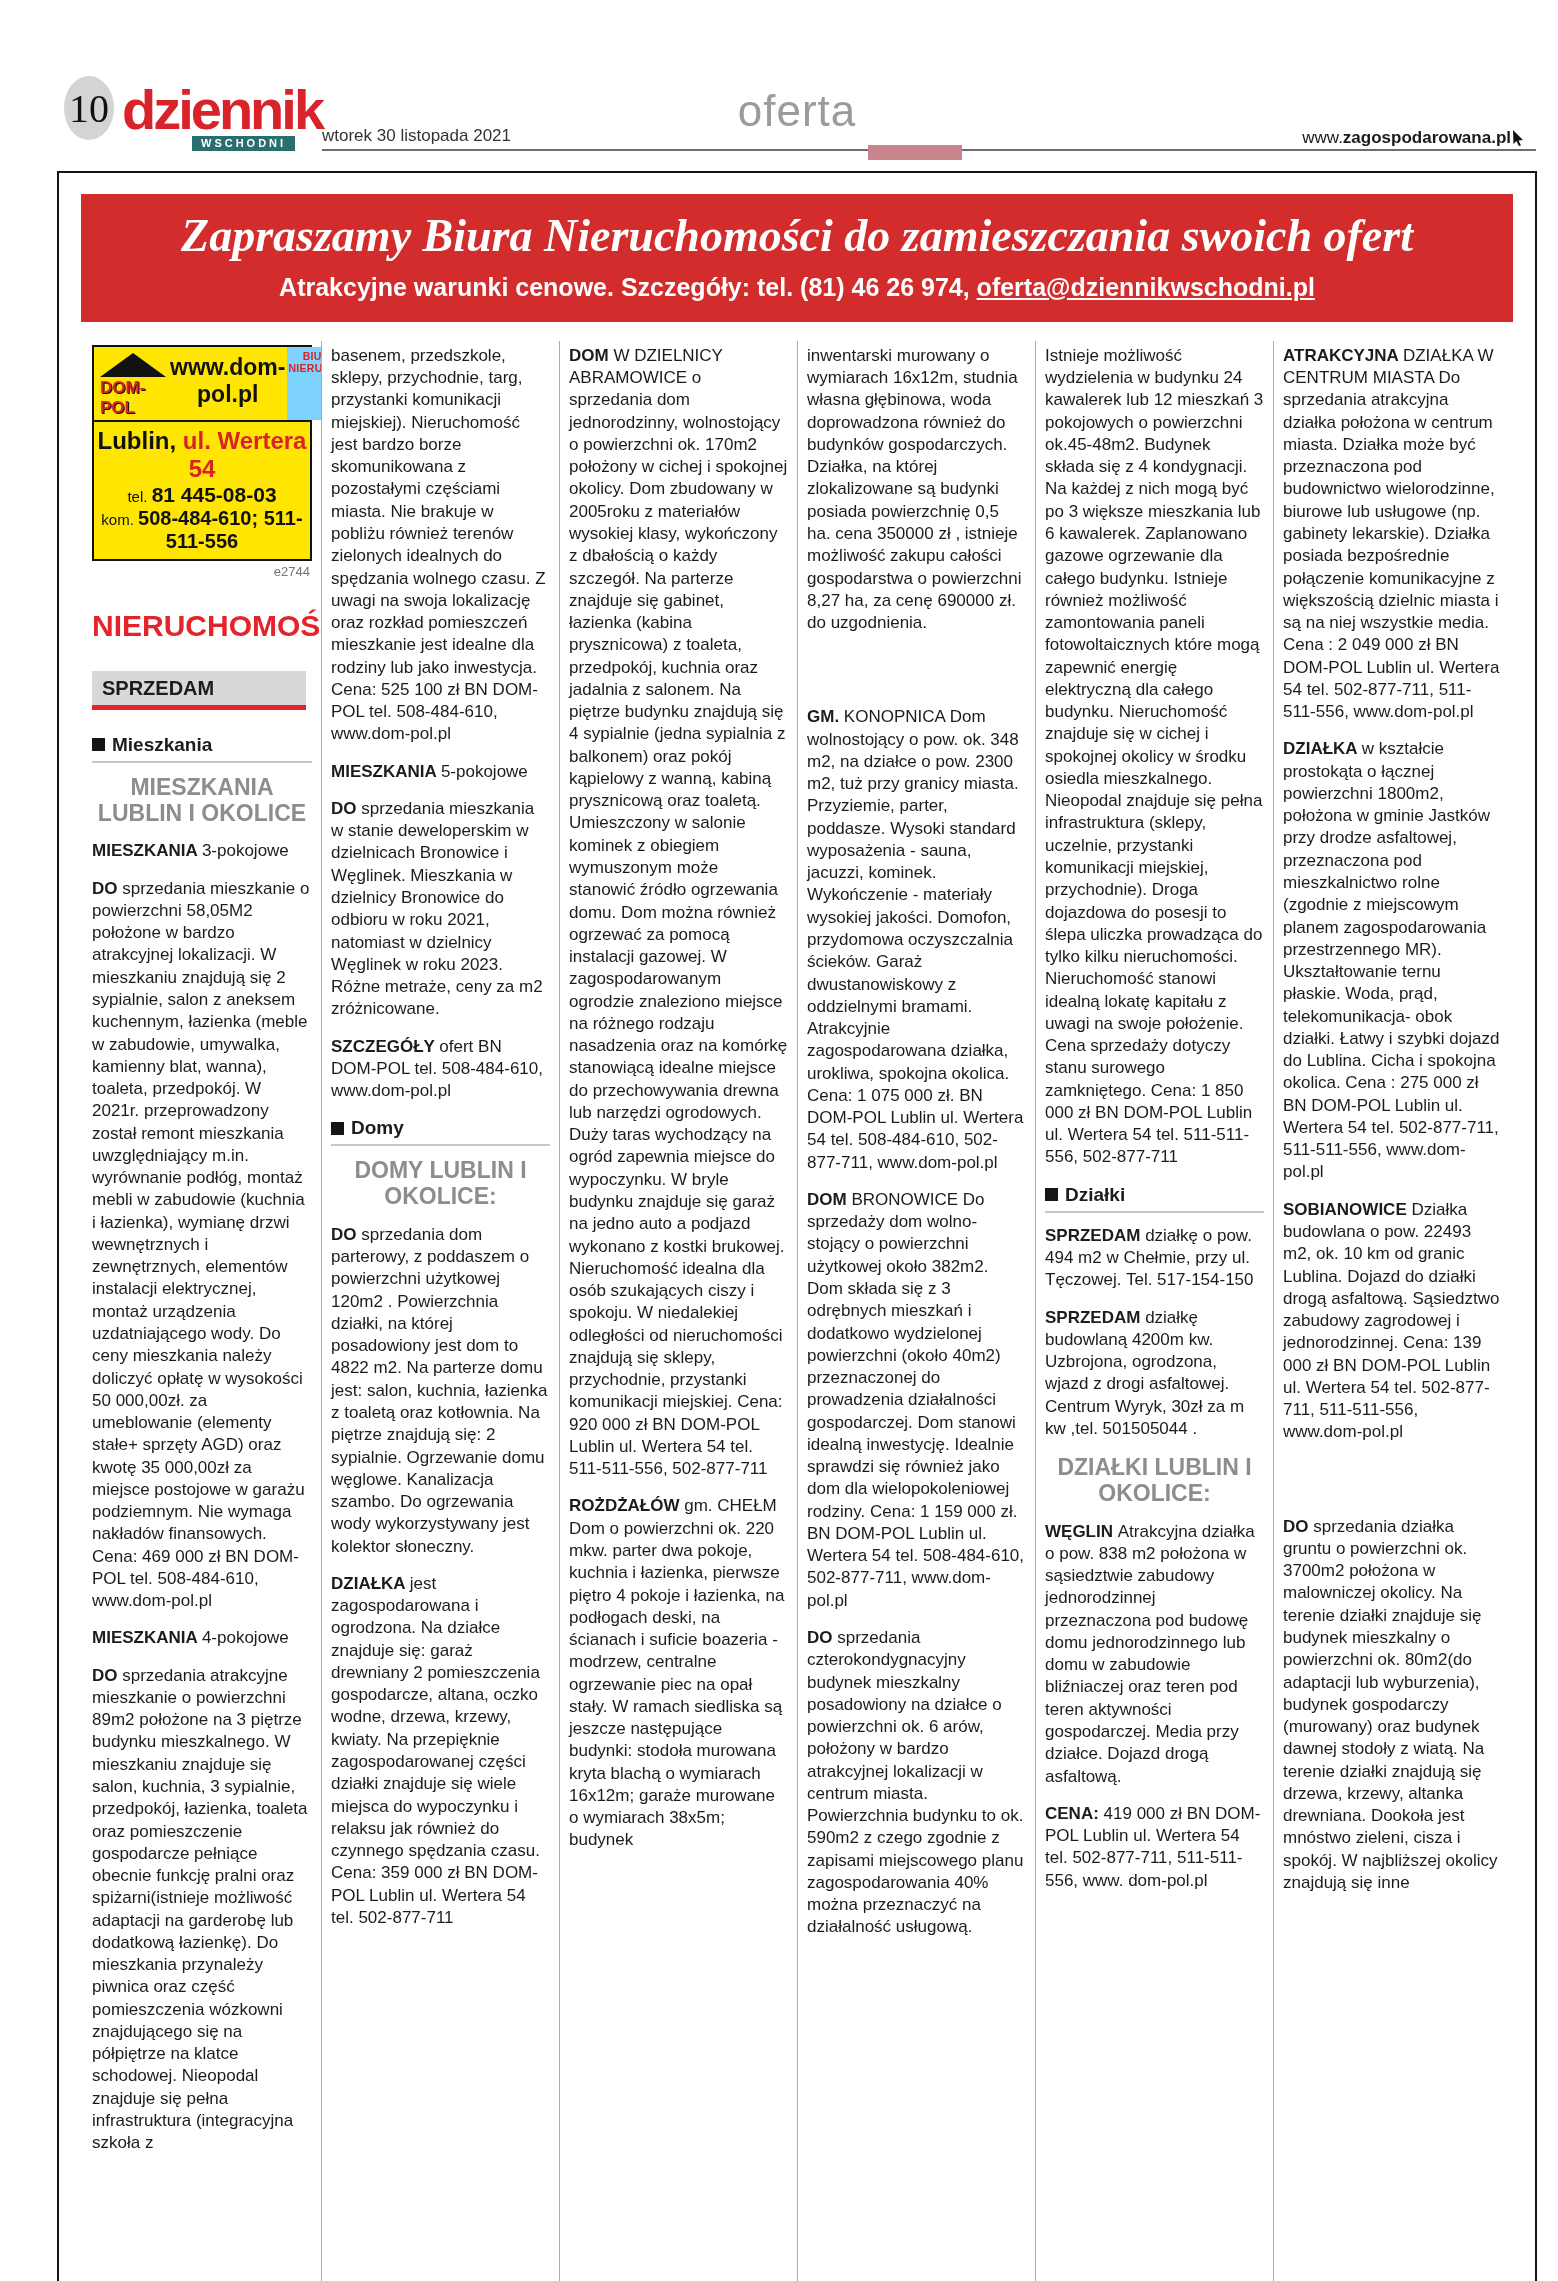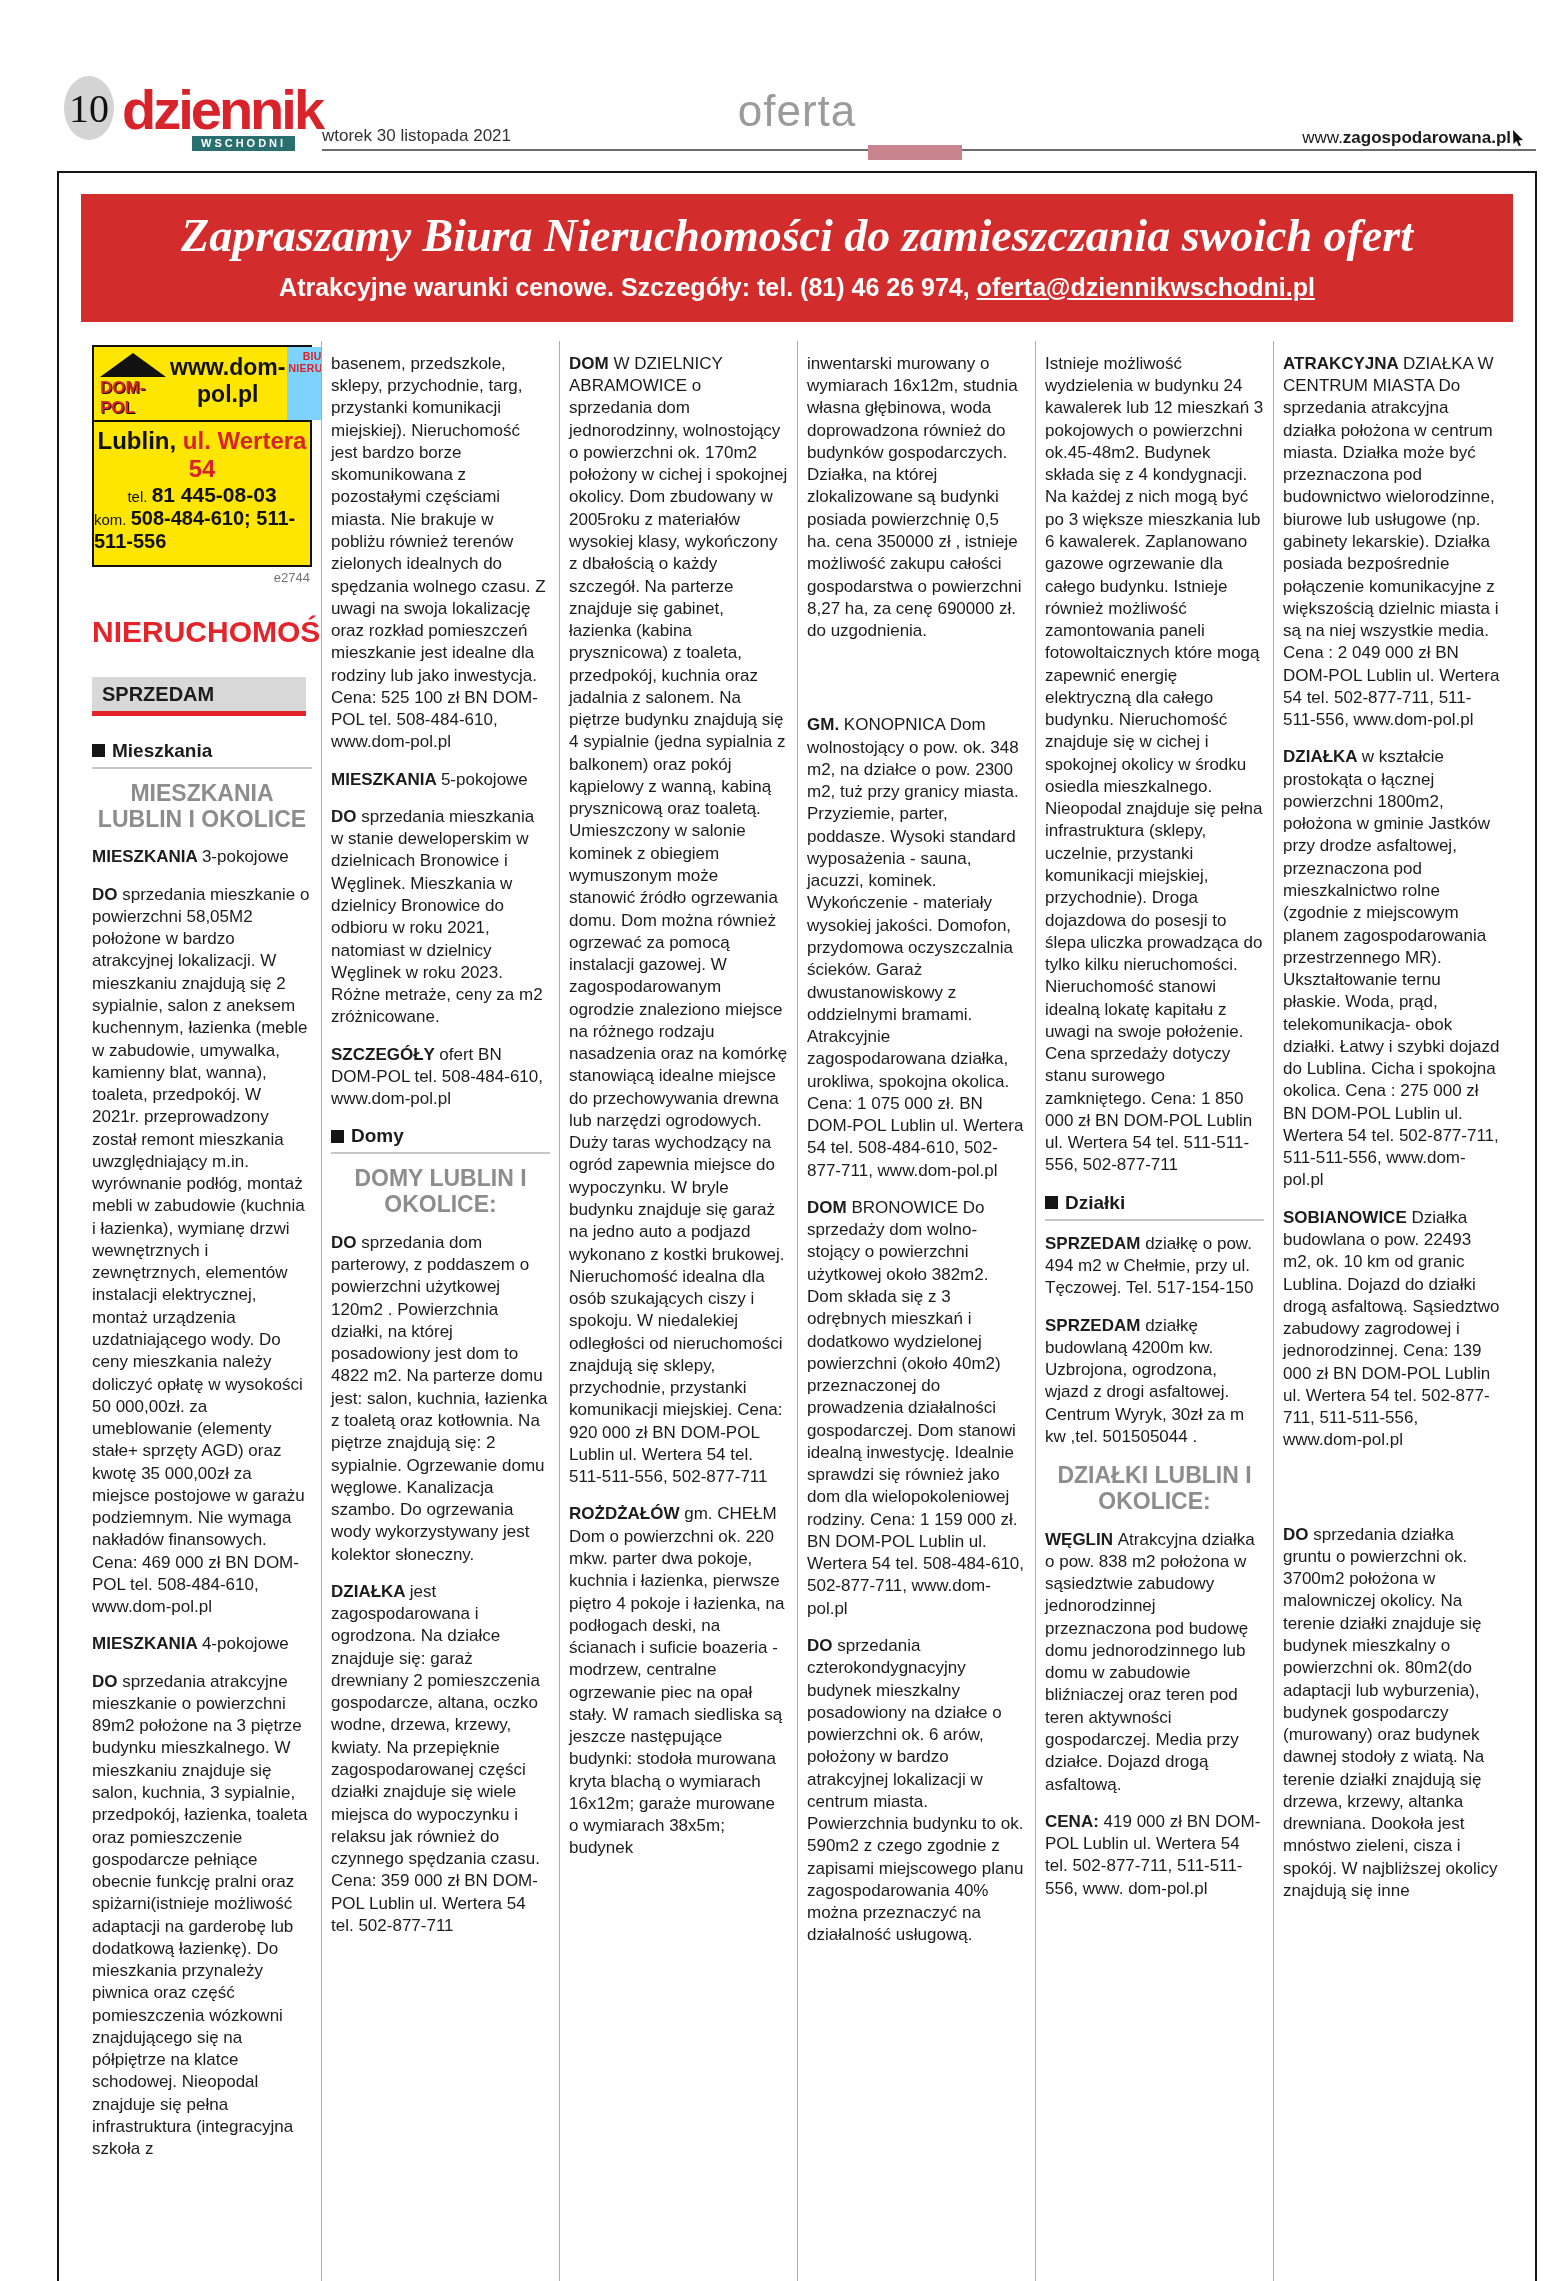--- a/index.html
+++ b/index.html
@@ -32,21 +32,21 @@
   .banner-title{font-family:"Liberation Serif",serif;font-style:italic;font-weight:bold;
     color:#fff;font-size:46px;line-height:1.15;}
   .banner-sub{margin-top:10px;color:#fff;font-size:25px;font-weight:bold;}
   .banner-sub .email{text-decoration:underline;}
 
   
   .cols{flex:1;display:grid;grid-template-columns:repeat(6,1fr);padding:6px 24px 0;overflow:hidden;}
   .col{padding:4px 9px 0;border-left:1px solid #adadad;overflow:hidden;}
   .col:first-child{border-left:none;}
 
-  .ad{margin:8px 0 15px;font-size:17px;line-height:1.31;}
+  .ad{margin:0 0 15px;font-size:17px;line-height:1.31;}
   .ad b{font-weight:bold;}
   .gap{margin-top:72px;}
   .subsection{display:flex;align-items:center;gap:7px;font-size:19px;font-weight:bold;
     border-bottom:2px solid #c6c6c6;padding-bottom:5px;margin:4px 0 12px;}
   .sq{width:13px;height:13px;background:#151515;display:inline-block;flex:none;}
   .grayhead{color:#8d8d8d;font-weight:bold;font-size:23px;text-align:center;line-height:1.12;margin:2px 0 14px;}
 
   
   .adbox{background:#ffe600;border:2px solid #111;}
   .adbox-top{display:flex;align-items:stretch;border-bottom:2px solid #111;}
@@ -57,21 +57,21 @@
     text-shadow:1px 1px 0 #111;}
   .adbox-right{flex:1;display:flex;flex-direction:row;}
   .adbox-url{font-size:23px;font-weight:bold;color:#111;text-align:center;padding:7px 2px 4px;}
   .adbox-tag{background:#7dd3fc;color:#d8232a;font-size:10.5px;font-weight:bold;text-align:center;
     padding:3px 1px;letter-spacing:0.3px;}
   .adbox-addr{font-size:24px;font-weight:bold;text-align:center;padding-top:5px;}
   .adbox-addr .city{color:#111;}
   .adbox-addr .street{color:#d8232a;}
   .adbox-tel{font-size:21px;font-weight:bold;text-align:center;color:#111;}
   .adbox-tel .lbl{font-size:15px;font-weight:normal;}
-  .adbox-kom{font-size:20px;font-weight:bold;color:#111;padding-bottom:12px;}
+  .adbox-kom{font-size:20px;font-weight:bold;text-align:center;color:#111;padding-bottom:6px;}
   .adbox-kom .lbl{font-size:15px;font-weight:normal;}
   .adcode{text-align:right;font-size:13px;color:#737373;margin:3px 2px 14px 0;}
 
   .nieruchomosci{color:#e3242b;font-size:30px;font-weight:bold;text-align:center;margin:30px 0 28px;}
   .sprzedam{background:#d8d8d8;font-weight:bold;font-size:20px;padding:6px 10px 5px;
     border-bottom:5px solid #e3242b;margin:0 6px 24px 0;}
 </style>
 </head>
 <body>
 

